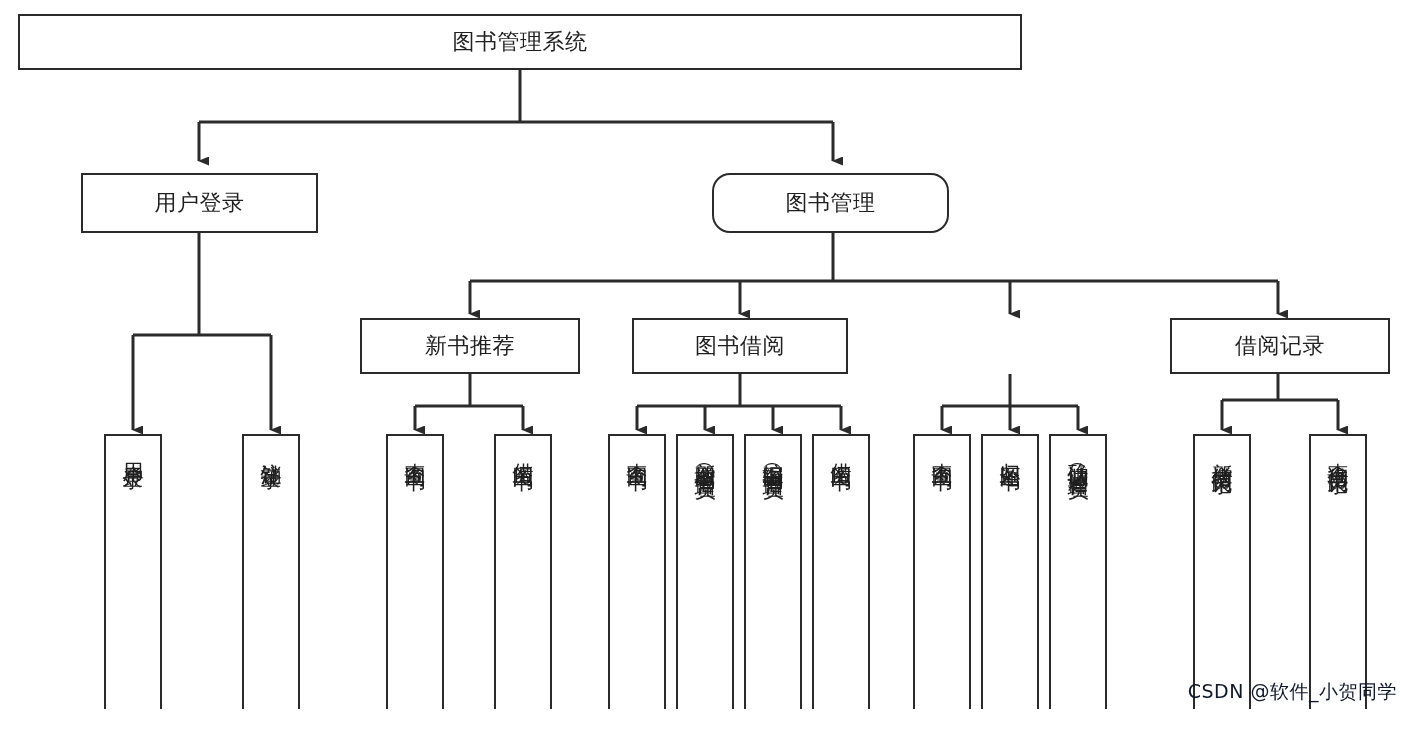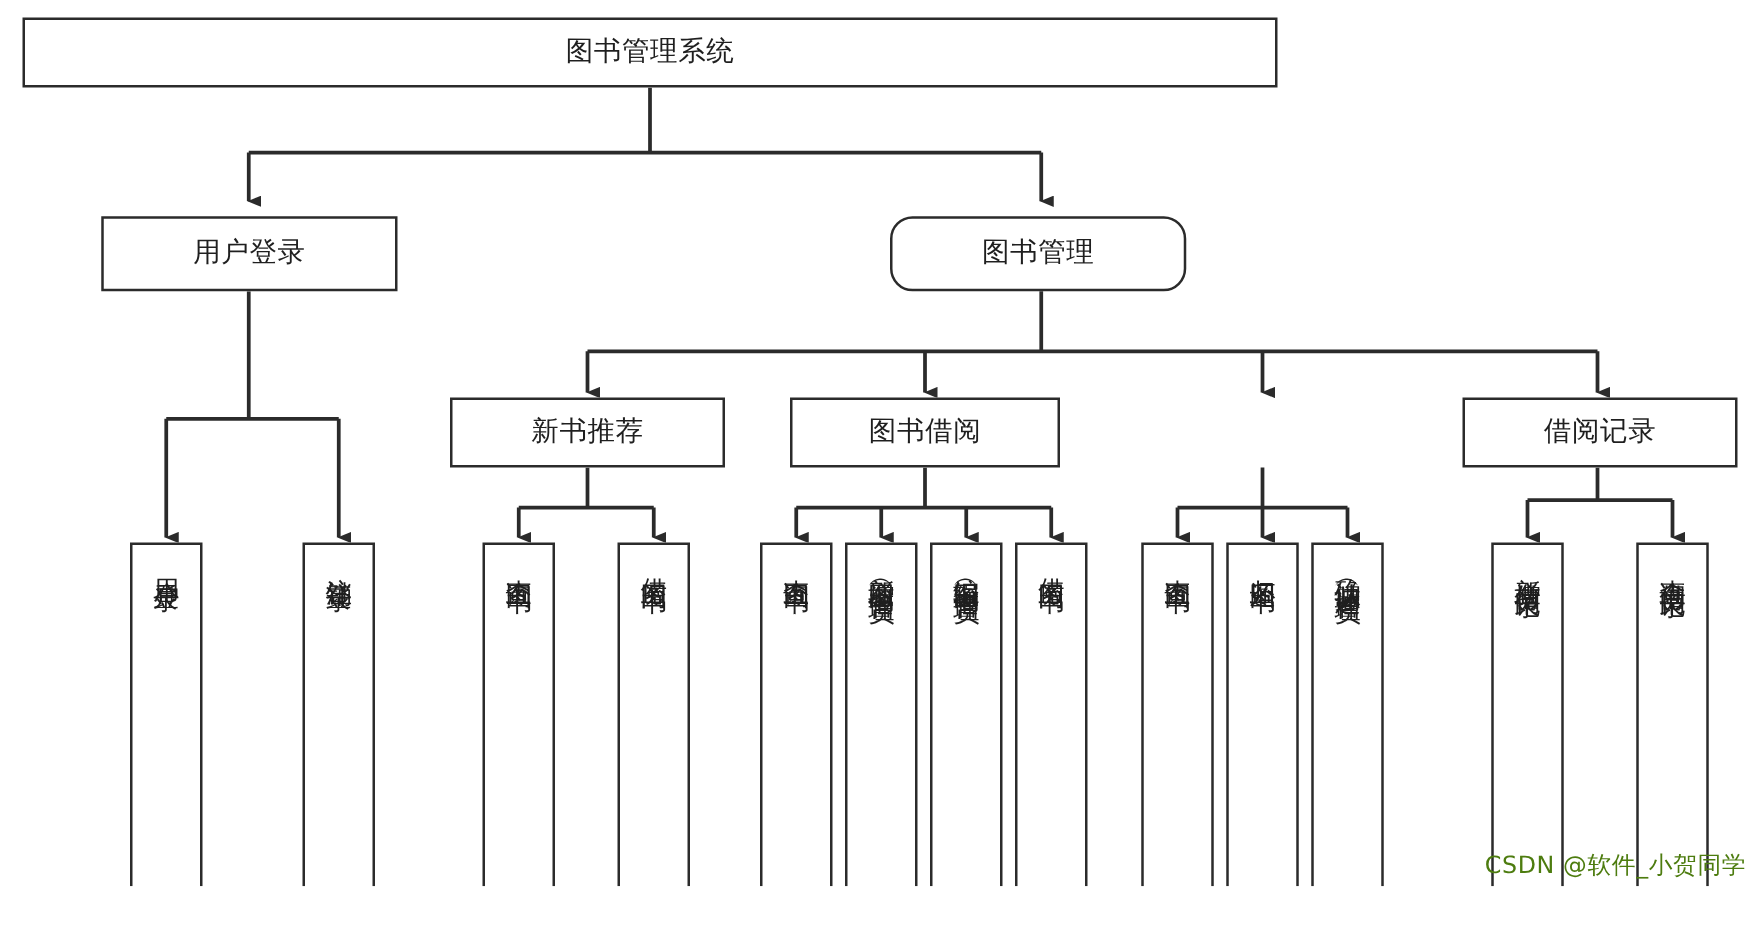--- a/index.html
+++ b/index.html
@@ -57,21 +57,21 @@
     width:1405px;
     height:747px;
     pointer-events:none;
   }
   
   #watermark{
     position:absolute;
     right:8px;
     bottom:4px;
     font-size:19px;
-    color:#4d7c0f;
+    color:#0f172a;
     letter-spacing:0.5px;
     white-space:nowrap;
     user-select:none;
   }
 </style>
 </head>
 <body>
 
 <div id="canvas">
 

